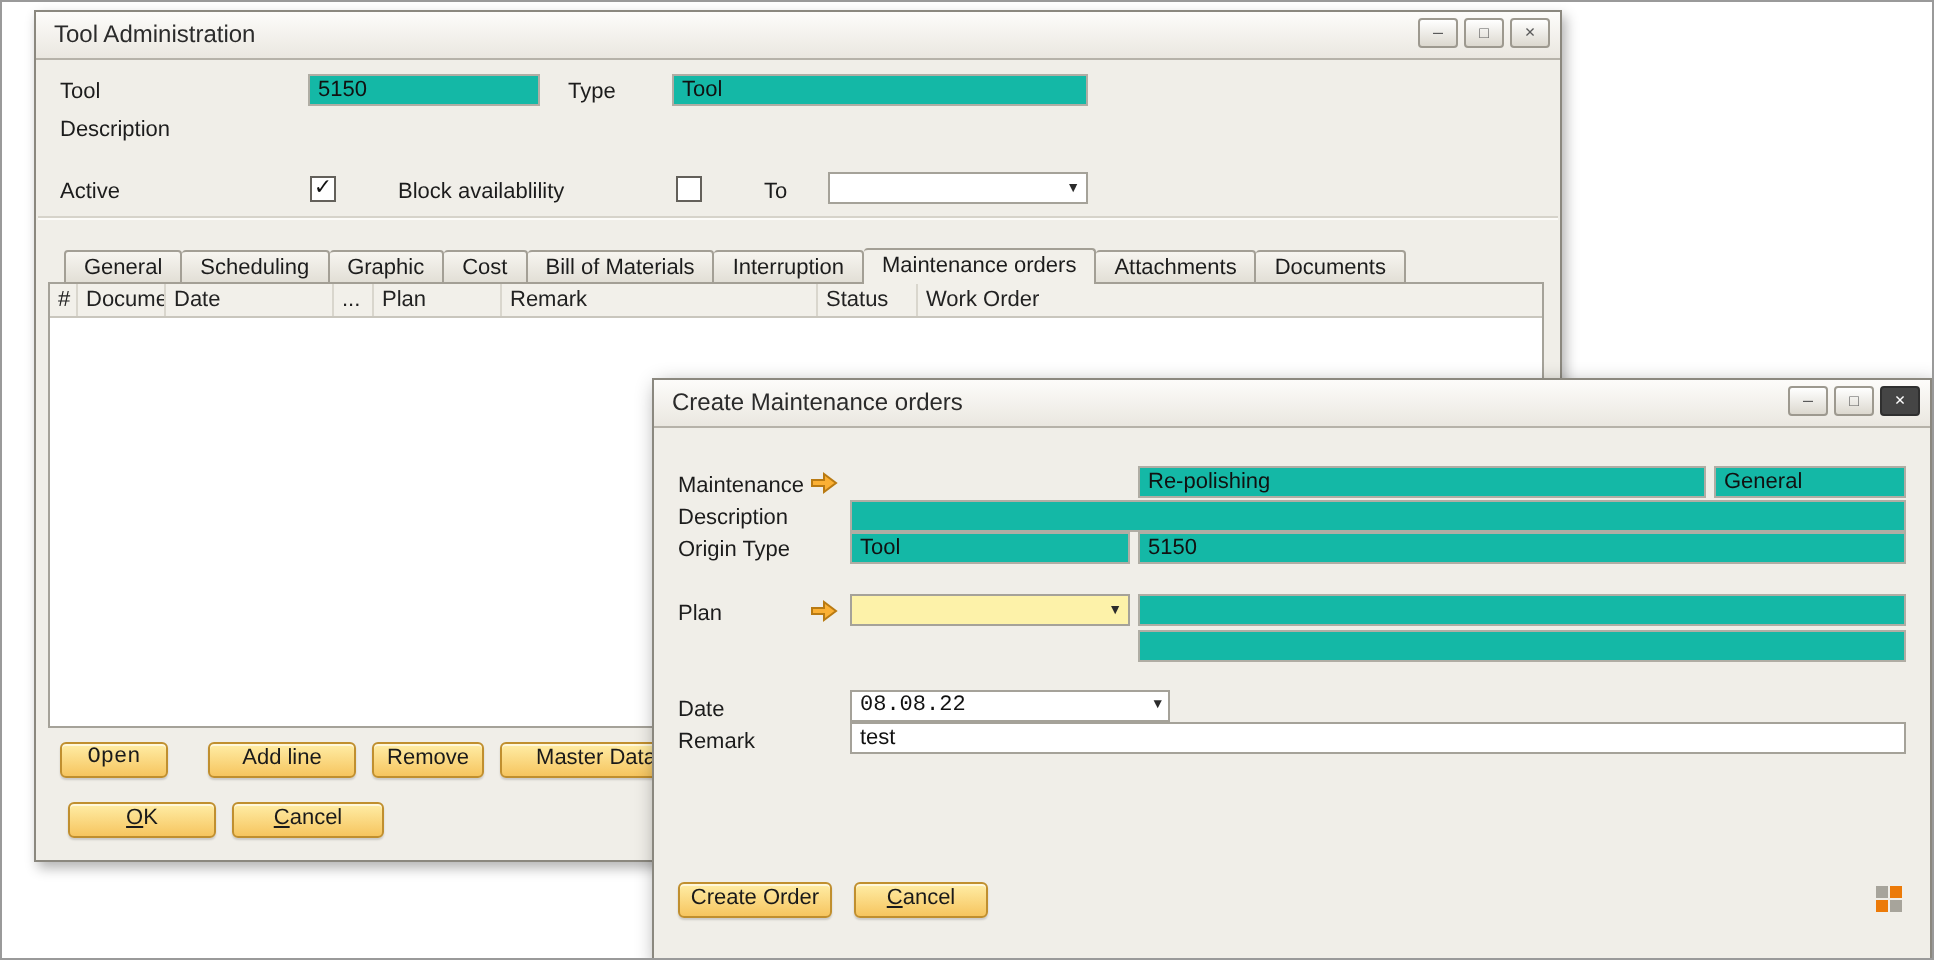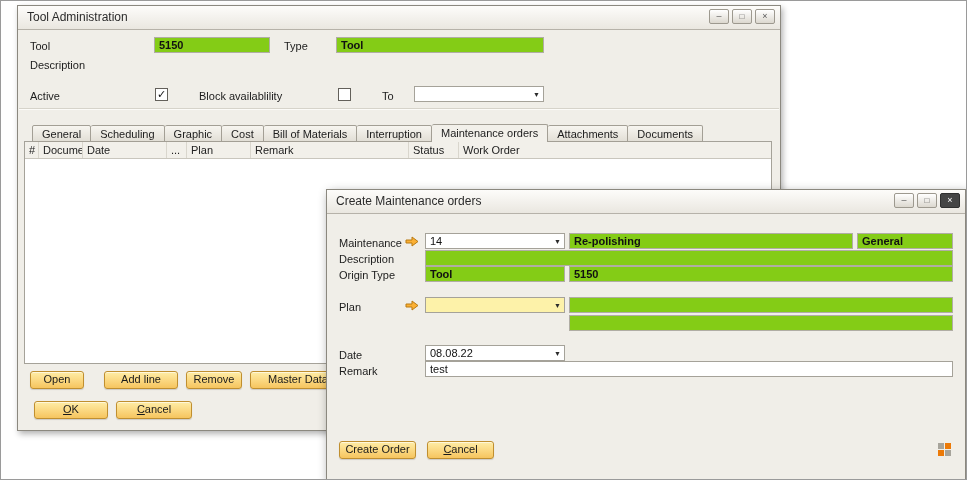--- a/index.html
+++ b/index.html
@@ -8,21 +8,21 @@
   .window { position:absolute; background:#f0eee8; border:1px solid #8b887f; box-shadow:2px 3px 6px rgba(0,0,0,0.30); }
   .titlebar { position:relative; height:23px; background:linear-gradient(#fdfcfa,#eae7e0); border-bottom:1px solid #b6b2a9; }
   .titlebar .title { position:absolute; left:9px; top:4px; font-size:12px; color:#2b2b2b; white-space:nowrap; }
   .winbtns { position:absolute; right:5px; top:3px; display:flex; gap:3px; }
   .winbtn { width:20px; height:15px; box-sizing:border-box; border:1px solid #9d998f; background:linear-gradient(#ffffff,#dcd8cf); color:#5a5a5a; font-size:9px; line-height:13px; text-align:center; border-radius:2px; cursor:default; }
   .winbtn.max { font-size:8px; }
   .winbtn.dark { background:#454545; color:#ffffff; border-color:#2f2f2f; }
 
   .label { position:absolute; font-size:11px; color:#1c1c1c; white-space:nowrap; line-height:14px; }
   .field { position:absolute; height:16px; box-sizing:border-box; border:1px solid #a5a299; background:#ffffff; font-size:11px; padding:1px 4px; white-space:nowrap; overflow:hidden; color:#111; }
-  .field.gray { background:#84cc16; border-color:#b0ada4;font-weight:bold; }
+  .field.gray { background:#14b8a6; border-color:#b0ada4; }
   .field.yellow { background:#fdf2a9; }
   .field.combo { padding-right:14px; }
   .combo-arrow { position:absolute; right:3px; top:4px; font-size:7px; color:#2b2b2b; line-height:7px; }
   .checkbox { position:absolute; width:13px; height:13px; box-sizing:border-box; border:1px solid #63605a; background:#ffffff; font-size:11px; line-height:11px; text-align:center; color:#111; }
   .divider { position:absolute; left:1px; right:1px; height:0; border-top:1px solid #d6d3ca; border-bottom:1px solid #fcfbf8; }
 
   .tabs { position:absolute; left:14px; top:118px; display:flex; align-items:flex-end; z-index:3; }
   .tab { height:17px; box-sizing:border-box; padding:2px 9px 0; font-size:11px; background:linear-gradient(#f7f5f0,#e2dfd6); border:1px solid #a39f95; border-left-width:0; border-radius:2px 2px 0 0; white-space:nowrap; color:#1c1c1c; cursor:default; }
   .tab:first-child { border-left-width:1px; }
   .tab.active { background:#f2f0ea; height:18px; border-bottom:0; }
@@ -94,21 +94,21 @@
         <div class="gh" style="width:84px;">Date</div>
         <div class="gh" style="width:20px;">...</div>
         <div class="gh" style="width:64px;">Plan</div>
         <div class="gh" style="width:158px;">Remark</div>
         <div class="gh" style="width:50px;">Status</div>
         <div class="gh" style="flex:1 1 auto; border-right:none;">Work Order</div>
       </div>
       <div class="grid-body"></div>
     </div>
 
-    <div class="btn" style="left:12px; top:365px; width:54px;">Open</div>
+    <div class="btn" style="left:12px; top:365px; width:54px;font-family:Liberation Mono, monospace;">Open</div>
     <div class="btn" style="left:86px; top:365px; width:74px;">Add line</div>
     <div class="btn" style="left:168px; top:365px; width:56px;">Remove</div>
     <div class="btn" style="left:232px; top:365px; width:96px;">Master Data</div>
 
     <div class="btn ak" style="left:16px; top:395px; width:74px;">OK</div>
     <div class="btn ak" style="left:98px; top:395px; width:76px;">Cancel</div>
   </div>
 
   <div class="window" style="left:325px; top:188px; width:638px; height:290px; z-index:10; box-shadow:3px 4px 10px rgba(0,0,0,0.45);">
     <div class="titlebar">
@@ -117,24 +117,20 @@
         <span class="winbtn">–</span>
         <span class="winbtn max">□</span>
         <span class="winbtn dark">×</span>
       </span>
     </div>
 
     <div class="label" style="left:12px; top:46px;">Maintenance</div>
     <svg class="linkicon" style="left:78px; top:46px;" viewBox="0 0 14 11">
       <path d="M1 4 h6 V1 l6 4.5 -6 4.5 V7 H1 z" fill="#fbb034" stroke="#b97a12" stroke-width="1"></path>
     </svg>
-    <div class="field combo" style="left:98px; top:43px; width:140px;">
-      <span>14</span>
-      <span class="combo-arrow">▼</span>
-    </div>
     <div class="field gray" style="left:242px; top:43px; width:284px;">Re-polishing</div>
     <div class="field gray" style="left:530px; top:43px; width:96px;">General</div>
 
     <div class="label" style="left:12px; top:62px;">Description</div>
     <div class="field gray" style="left:98px; top:60px; width:528px;"></div>
 
     <div class="label" style="left:12px; top:78px;">Origin Type</div>
     <div class="field gray" style="left:98px; top:76px; width:140px;">Tool</div>
     <div class="field gray" style="left:242px; top:76px; width:384px;">5150</div>
 
@@ -143,21 +139,21 @@
       <path d="M1 4 h6 V1 l6 4.5 -6 4.5 V7 H1 z" fill="#fbb034" stroke="#b97a12" stroke-width="1"></path>
     </svg>
     <div class="field yellow combo" style="left:98px; top:107px; width:140px;">
       <span></span>
       <span class="combo-arrow">▼</span>
     </div>
     <div class="field gray" style="left:242px; top:107px; width:384px;"></div>
     <div class="field gray" style="left:242px; top:125px; width:384px;"></div>
 
     <div class="label" style="left:12px; top:158px;">Date</div>
-    <div class="field combo" style="left:98px; top:155px; width:140px;">
+    <div class="field combo" style="left:98px; top:155px; width:160px;font-family:Liberation Mono, monospace;">
       <span>08.08.22</span>
       <span class="combo-arrow">▼</span>
     </div>
 
     <div class="label" style="left:12px; top:174px;">Remark</div>
     <div class="field" style="left:98px; top:171px; width:528px;">test</div>
 
     <div class="btn" style="left:12px; top:251px; width:77px;">Create Order</div>
     <div class="btn ak" style="left:100px; top:251px; width:67px;">Cancel</div>
 

